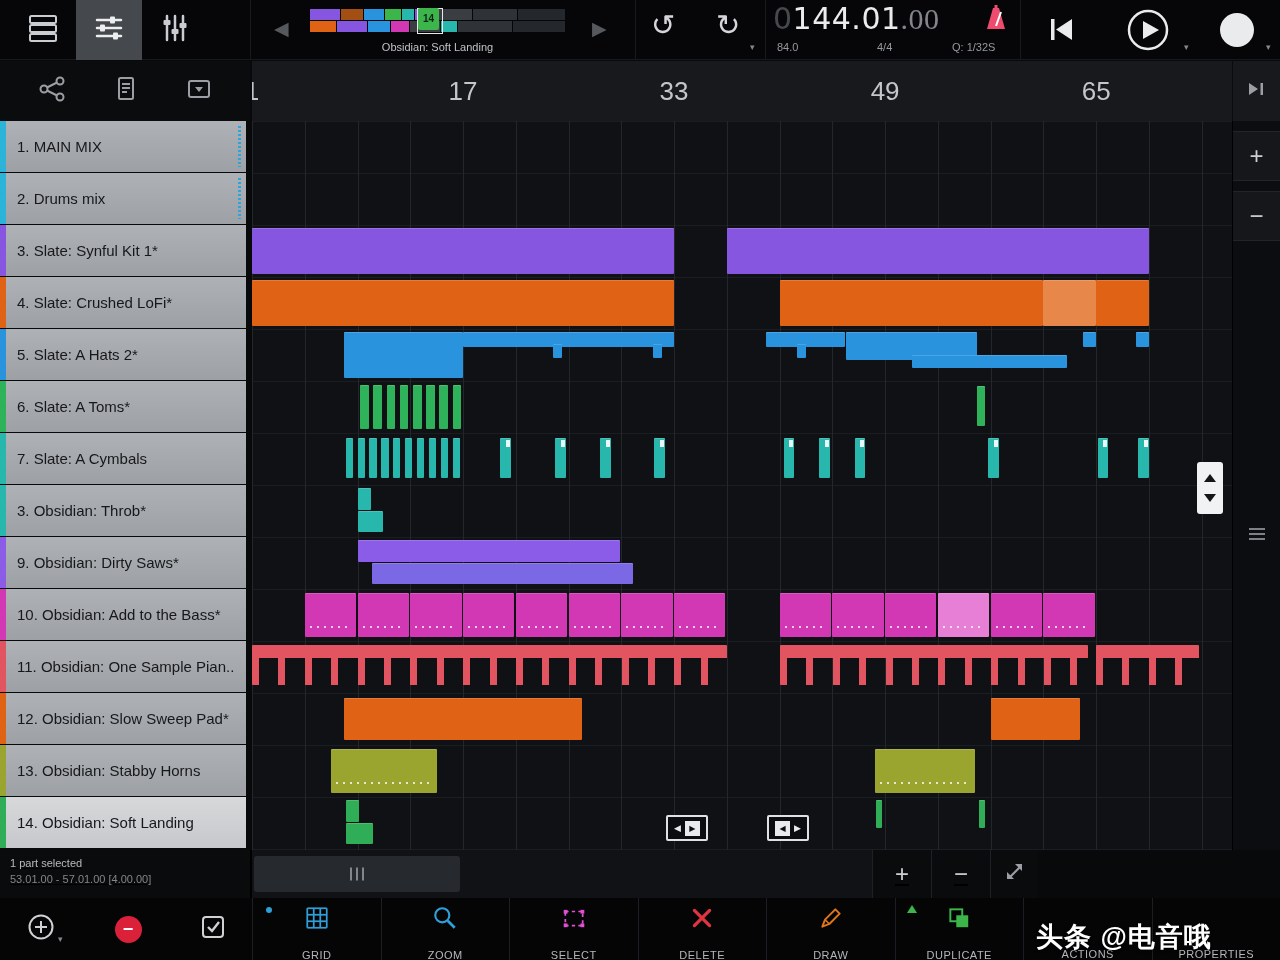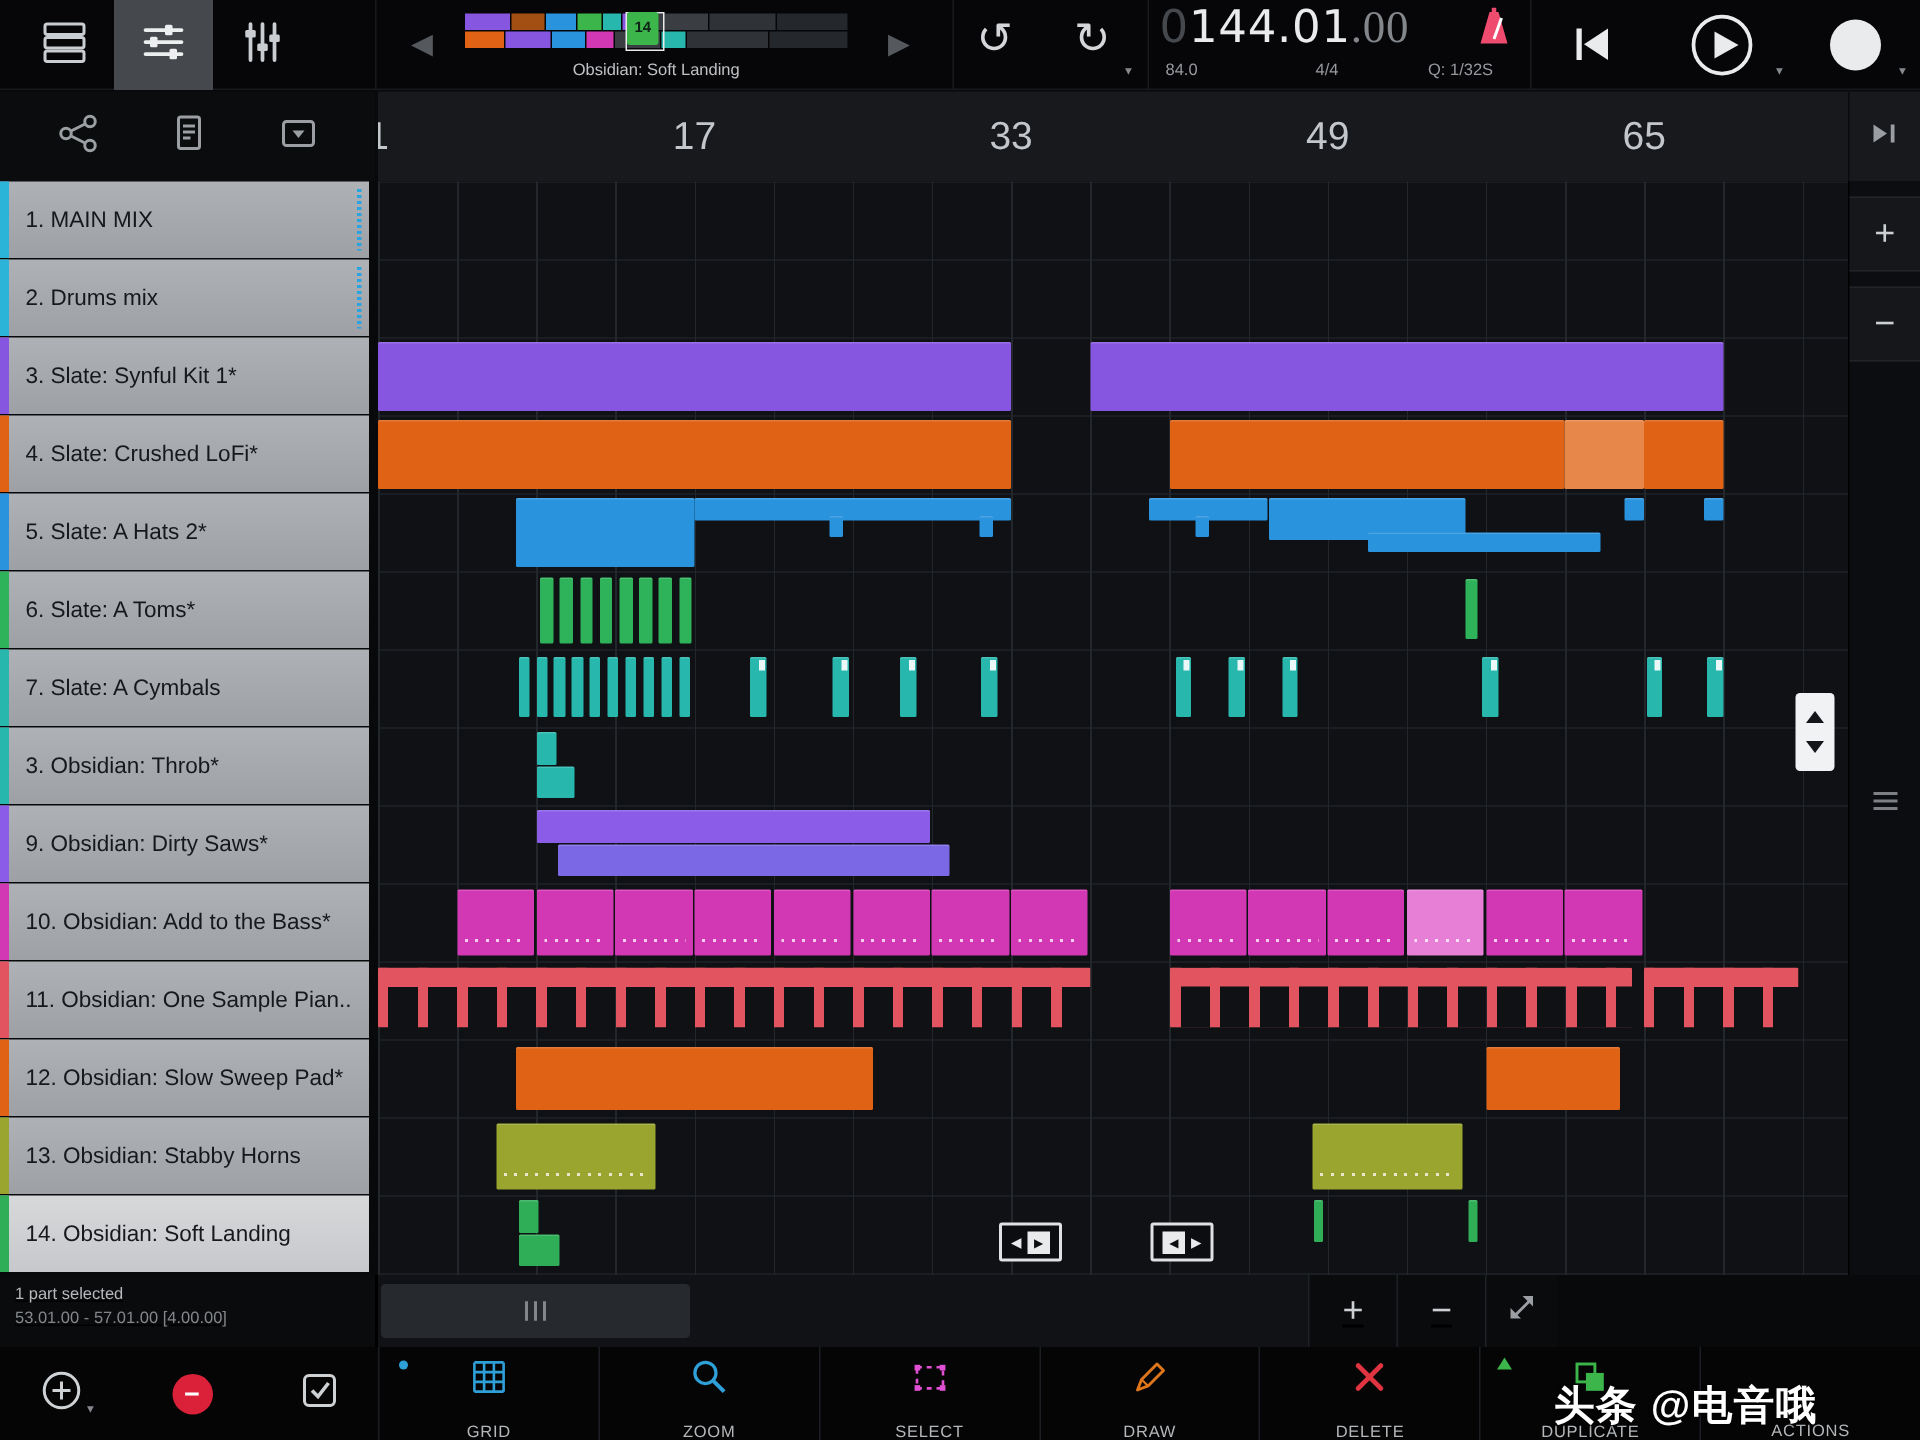--- a/index.html
+++ b/index.html
@@ -523,48 +523,52 @@
                 <rect x="2.5" y="17" width="3.5" height="3.5"></rect>
                 <rect x="18" y="17" width="3.5" height="3.5"></rect>
               </g>
             </svg>
           </span>
           <span class="tlabel">SELECT</span>
         </div>
         <div class="tool">
           <span class="ticon">
             <svg width="26" height="26" viewBox="0 0 24 24">
-              <path d="M4 20 L6.5 13.5 L16 4 L20 8 L10.5 17.5 Z" fill="none" stroke="#e0761a" stroke-width="1.8" stroke-linejoin="round"></path>
-              <line x1="6.5" y1="13.5" x2="10.5" y2="17.5" stroke="#e0761a" stroke-width="1.4"></line>
-            </svg>
-          </span>
-          <span class="tlabel">DRAW</span>
-        </div>
-        <div class="tool">
-          <span class="ticon">
-            <svg width="26" height="26" viewBox="0 0 24 24">
               <g stroke="#e03540" stroke-width="3" stroke-linecap="round">
                 <line x1="5" y1="5" x2="19" y2="19"></line>
                 <line x1="19" y1="5" x2="5" y2="19"></line>
               </g>
             </svg>
           </span>
           <span class="tlabel">DELETE</span>
+        </div>
+        <div class="tool">
+          <span class="ticon">
+            <svg width="26" height="26" viewBox="0 0 24 24">
+              <path d="M4 20 L6.5 13.5 L16 4 L20 8 L10.5 17.5 Z" fill="none" stroke="#e0761a" stroke-width="1.8" stroke-linejoin="round"></path>
+              <line x1="6.5" y1="13.5" x2="10.5" y2="17.5" stroke="#e0761a" stroke-width="1.4"></line>
+            </svg>
+          </span>
+          <span class="tlabel">DRAW</span>
         </div>
         <div class="tool">
           <span class="ttri"></span>
           <span class="ticon">
             <svg width="26" height="26" viewBox="0 0 24 24">
               <rect x="4" y="4" width="11" height="11" fill="none" stroke="#3cb54a" stroke-width="1.8"></rect>
               <rect x="9.5" y="9.5" width="11" height="11" fill="#3cb54a"></rect>
             </svg>
           </span>
           <span class="tlabel">DUPLICATE</span>
         </div>
         <div class="tool">
           <span class="ticon"></span>
           <span class="tlabel">ACTIONS</span>
         </div>
+        <div class="tool">
+          <span class="ticon"></span>
+          <span class="tlabel">PROPERTIES</span>
+        </div>
       </div>
   </div>
 
   <div class="watermark">头条 @电音哦</div>
 </div>
 
 </body></html>

